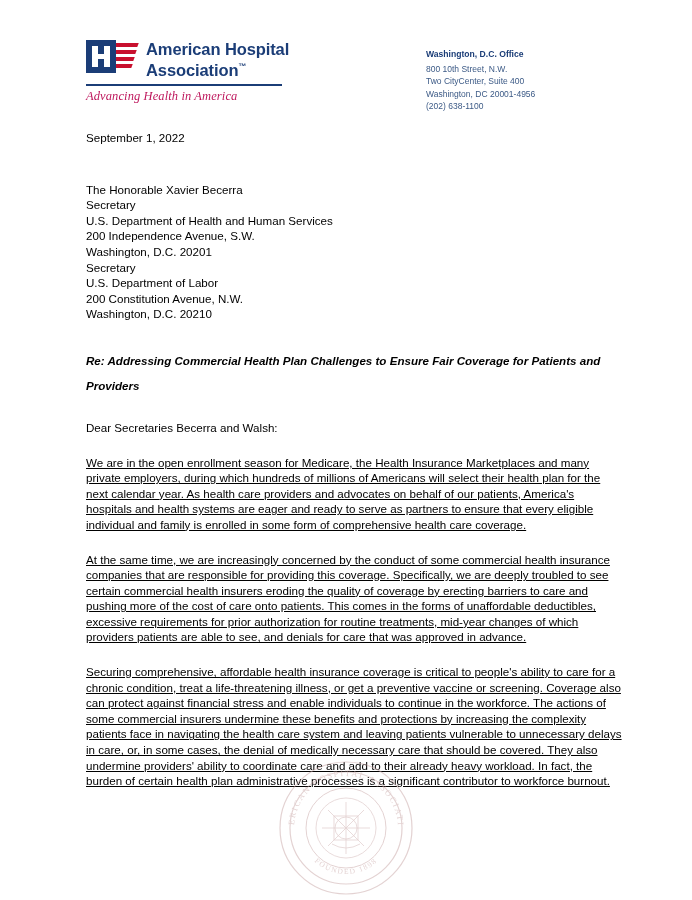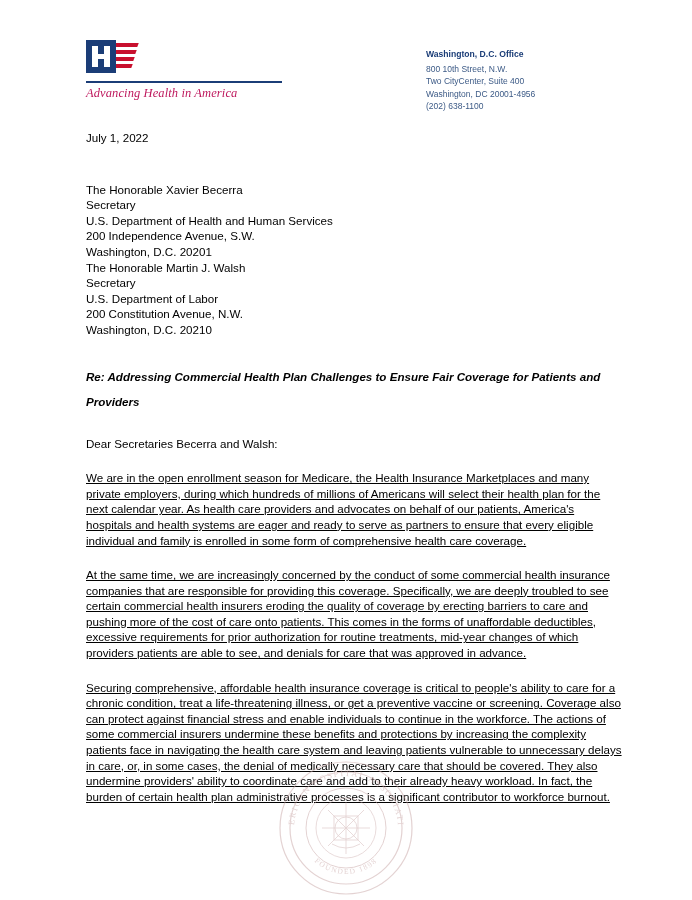--- a/index.html
+++ b/index.html
@@ -197,48 +197,51 @@
         <div class="logo-mark">
           <div class="stripe s1"></div>
           <div class="stripe s2"></div>
           <div class="stripe s3"></div>
           <div class="stripe s4"></div>
           <div class="mark-square"></div>
           <div class="mark-h-left"></div>
           <div class="mark-h-right"></div>
           <div class="mark-h-bar"></div>
         </div>
+        <div class="logo-name">
+          <span>American Hospital</span><br>
+          <span>Association</span><span class="tm">™</span>
+        </div>
       </div>
       <div class="logo-rule"></div>
       <div class="logo-tagline">Advancing Health in America</div>
     </div>
 
     <div class="office-block">
       <div class="office-title">Washington, D.C. Office</div>
       <div>800 10th Street, N.W.</div>
       <div>Two CityCenter, Suite 400</div>
       <div>Washington, DC 20001-4956</div>
       <div>(202) 638-1100</div>
     </div>
   </div>
 
   <div class="content">
 
-    <div class="date">July 1, 2022</div>
+    <div class="date">September 1, 2022</div>
 
     <div class="addresses">
       <div class="addr">
         <div>The Honorable Xavier Becerra</div>
         <div>Secretary</div>
         <div>U.S. Department of Health and Human Services</div>
         <div>200 Independence Avenue, S.W.</div>
         <div>Washington, D.C. 20201</div>
       </div>
       <div class="addr">
-        <div>The Honorable Martin J. Walsh</div>
         <div>Secretary</div>
         <div>U.S. Department of Labor</div>
         <div>200 Constitution Avenue, N.W.</div>
         <div>Washington, D.C. 20210</div>
       </div>
     </div>
 
     <div class="subject">Re: Addressing Commercial Health Plan Challenges to Ensure Fair Coverage for Patients and Providers</div>
 
     <div class="salutation">Dear Secretaries Becerra and Walsh:</div>

